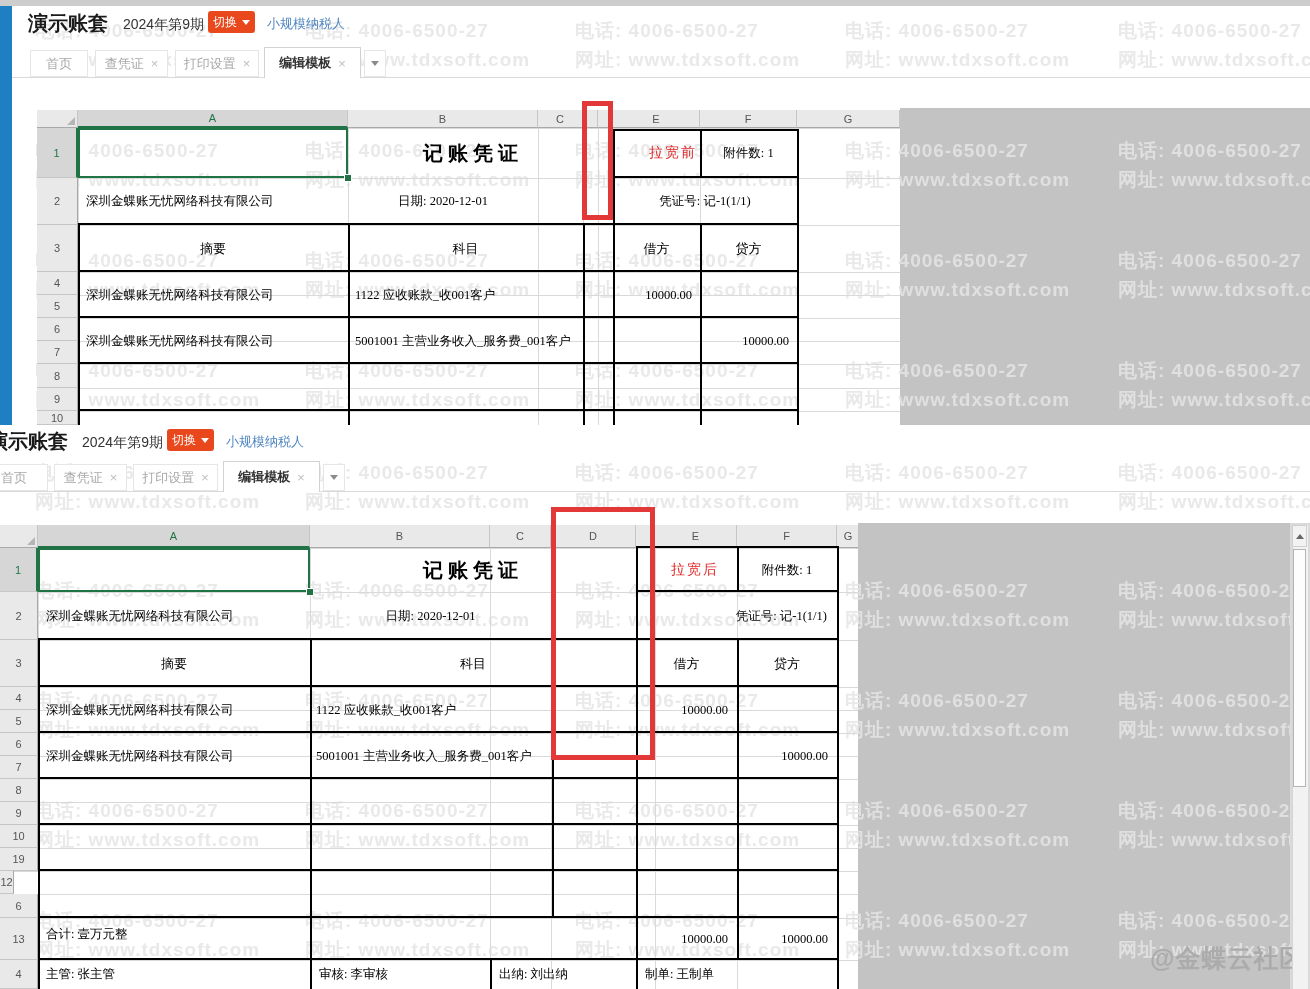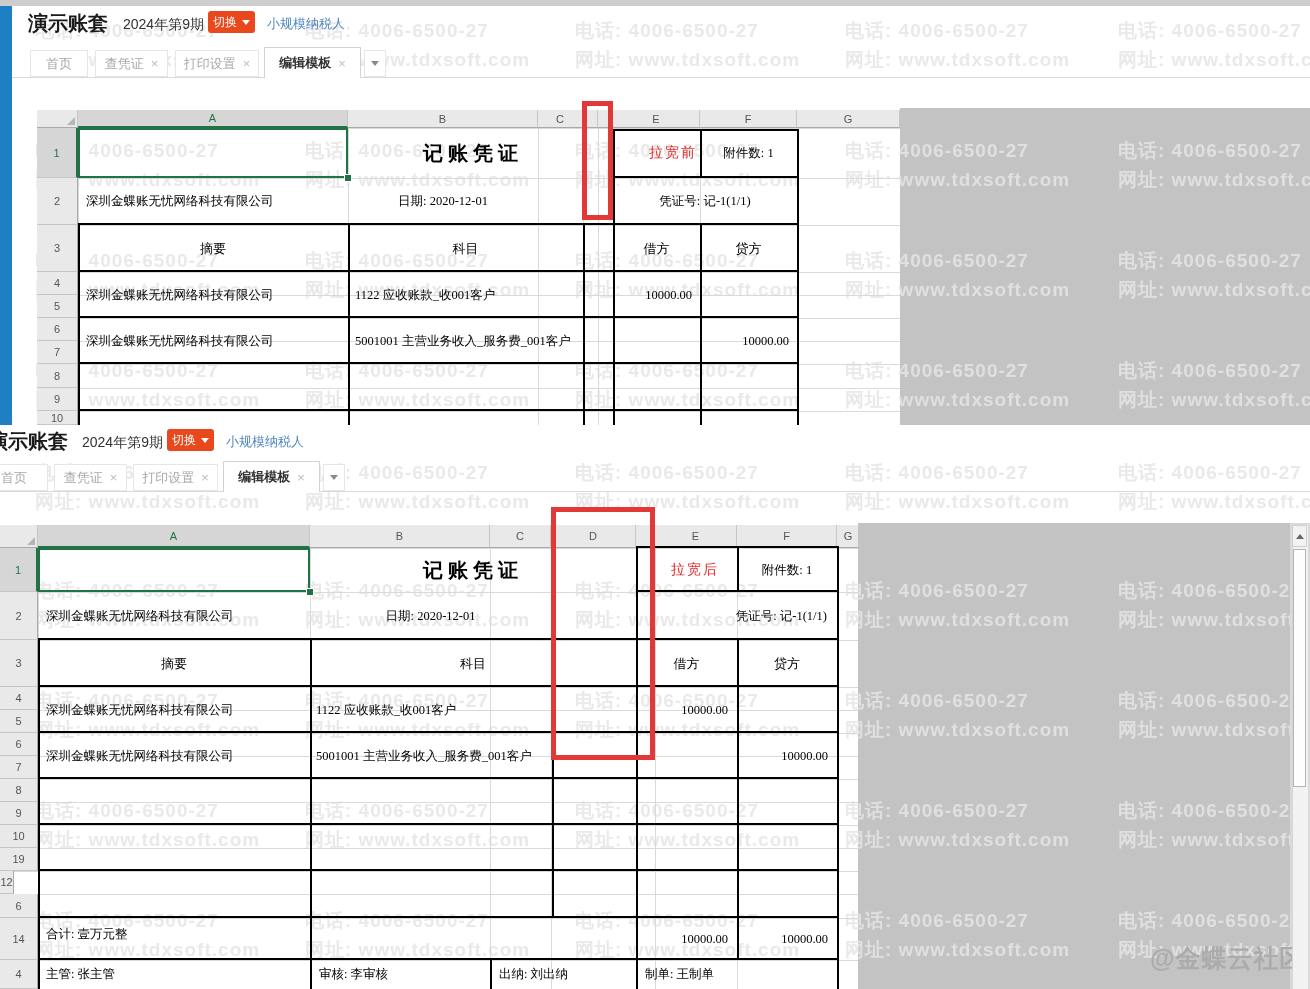--- a/index.html
+++ b/index.html
@@ -305,21 +305,21 @@
         <div class="rowhead" style="left: 0px; top: 262px; width: 38px; height: 23px;">4</div>
         <div class="rowhead" style="left: 0px; top: 285px; width: 38px; height: 23px;">5</div>
         <div class="rowhead" style="left: 0px; top: 308px; width: 38px; height: 23px;">6</div>
         <div class="rowhead" style="left: 0px; top: 331px; width: 38px; height: 23px;">7</div>
         <div class="rowhead" style="left: 0px; top: 354px; width: 38px; height: 23px;">8</div>
         <div class="rowhead" style="left: 0px; top: 377px; width: 38px; height: 23px;">9</div>
         <div class="rowhead" style="left: 0px; top: 400px; width: 38px; height: 23px;">10</div>
         <div class="rowhead" style="left: 0px; top: 423px; width: 38px; height: 23px;">19</div>
         <div class="rowhead" style="left: 0px; top: 446px; width: 14px; height: 23px;">12</div>
         <div class="rowhead" style="left: 0px; top: 469px; width: 38px; height: 24px;">6</div>
-        <div class="rowhead" style="left: 0px; top: 493px; width: 38px; height: 42px;">14</div>
+        <div class="rowhead" style="left: 0px; top: 493px; width: 38px; height: 42px;">13</div>
         <div class="rowhead" style="left: 0px; top: 535px; width: 38px; height: 29px;">4</div>
         <div class="cell c title" style="left: 310px; top: 123px; width: 326px; height: 44px;">记账凭证</div>
         <div class="cell c ann" style="left: 640px; top: 123px; width: 110px; height: 44px;">拉宽后</div>
         <div class="cell c" style="left: 737px; top: 123px; width: 100px; height: 44px;">附件数: 1</div>
         <div class="cell l" style="left: 42px; top: 167px; width: 266px; height: 48px;">深圳金蝶账无忧网络科技有限公司</div>
         <div class="cell c" style="left: 310px; top: 167px; width: 241px; height: 48px;">日期: 2020-12-01</div>
         <div class="cell r" style="left: 636px; top: 167px; width: 196px; height: 48px;">凭证号: 记-1(1/1)</div>
         <div class="cell c head" style="left: 38px; top: 215px; width: 272px; height: 47px;">摘要</div>
         <div class="cell c head" style="left: 310px; top: 215px; width: 326px; height: 47px;">科目</div>
         <div class="cell c head" style="left: 636px; top: 215px; width: 101px; height: 47px;">借方</div>

